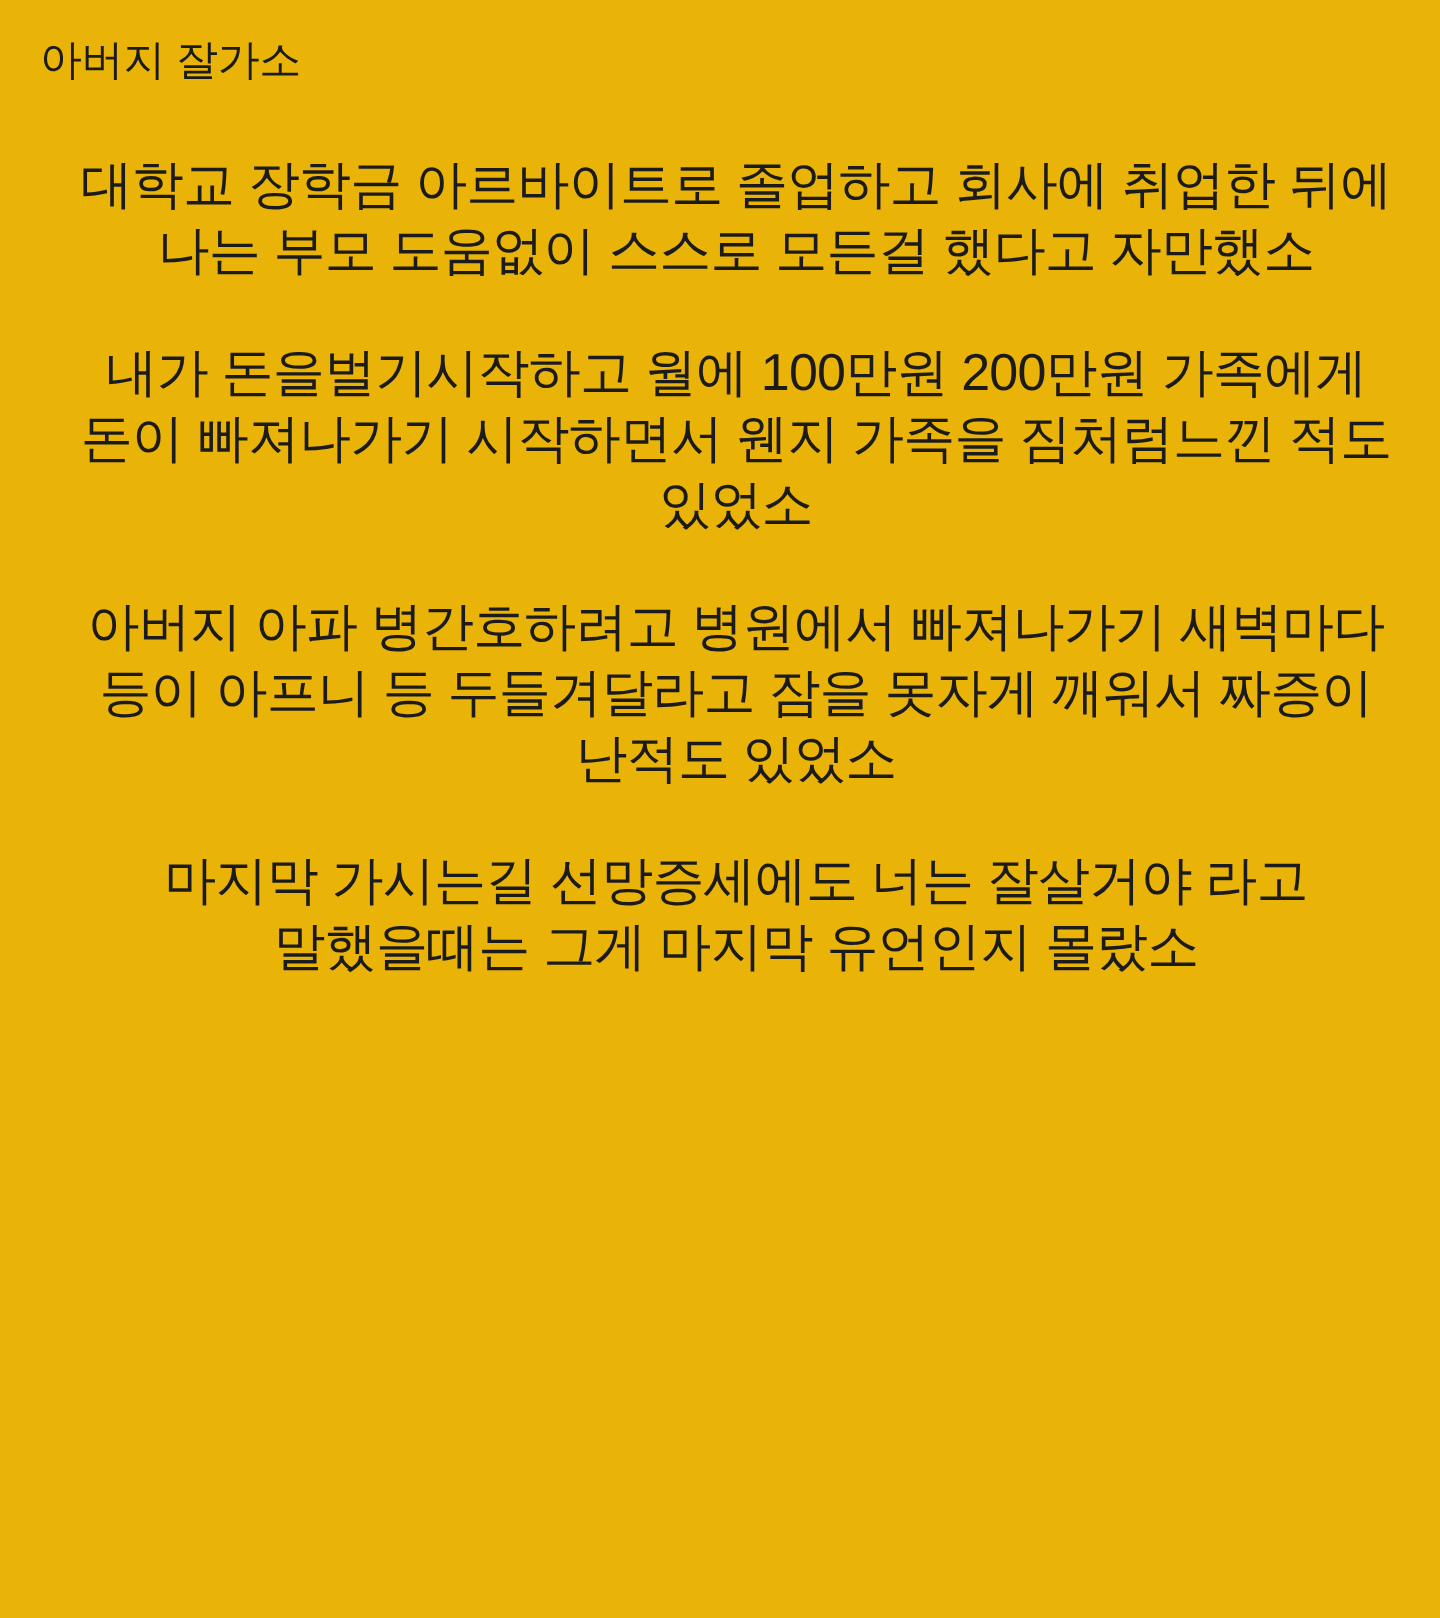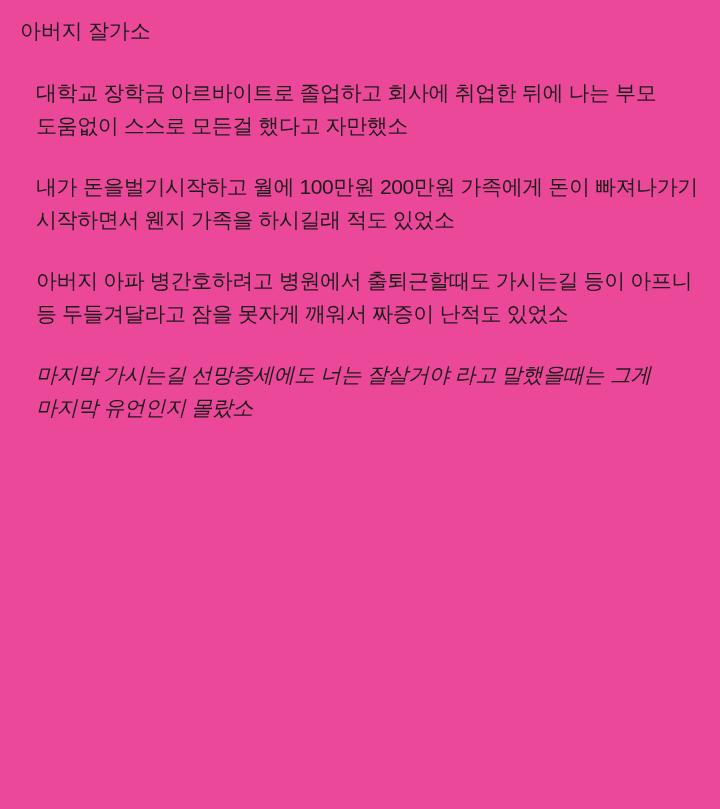--- a/index.html
+++ b/index.html
@@ -12,48 +12,47 @@
     background: #ffffff;
     font-family: "Liberation Sans", "DejaVu Sans", sans-serif;
     color: #1b1b1b;
     overflow: hidden;
   }
   .page {
     box-sizing: border-box;
     width: 720px;
     height: 809px;
     padding: 16px 20px 0 20px;
-    background: #ec4899;
+    background: #eab308;
   }
   .doc-title {
     font-size: 21px;
     line-height: 30px;
     font-weight: 400;
     color: #1b1b1b;
     margin: 0 0 30px 0;
     letter-spacing: -0.2px;
   }
   .para {
-    font-size: 21px;
+    font-size: 26px;
     line-height: 33px;
     font-weight: 400;
     color: #1b1b1b;
     margin: 0 0 28px 16px;
     letter-spacing: -0.4px;
     word-break: keep-all;
-    text-align: left;
+    text-align: center;
   }
   .para:last-child {
     margin-bottom: 0;
-    font-style: italic;
   }
 </style>
 </head>
 <body>
 
 <div class="page">
   <h1 class="doc-title">아버지 잘가소</h1>
 
   <p class="para">대학교 장학금 아르바이트로 졸업하고 회사에 취업한 뒤에 나는 부모 도움없이 스스로 모든걸 했다고 자만했소</p>
-  <p class="para">내가 돈을벌기시작하고 월에 100만원 200만원 가족에게 돈이 빠져나가기 시작하면서 웬지 가족을 하시길래 적도 있었소</p>
-  <p class="para">아버지 아파 병간호하려고 병원에서 출퇴근할때도 가시는길 등이 아프니 등 두들겨달라고 잠을 못자게 깨워서 짜증이 난적도 있었소</p>
+  <p class="para">내가 돈을벌기시작하고 월에 100만원 200만원 가족에게 돈이 빠져나가기 시작하면서 웬지 가족을 짐처럼느낀 적도 있었소</p>
+  <p class="para">아버지 아파 병간호하려고 병원에서 빠져나가기 새벽마다 등이 아프니 등 두들겨달라고 잠을 못자게 깨워서 짜증이 난적도 있었소</p>
   <p class="para">마지막 가시는길 선망증세에도 너는 잘살거야 라고 말했을때는 그게 마지막 유언인지 몰랐소</p>
 </div>
 
 </body></html>

